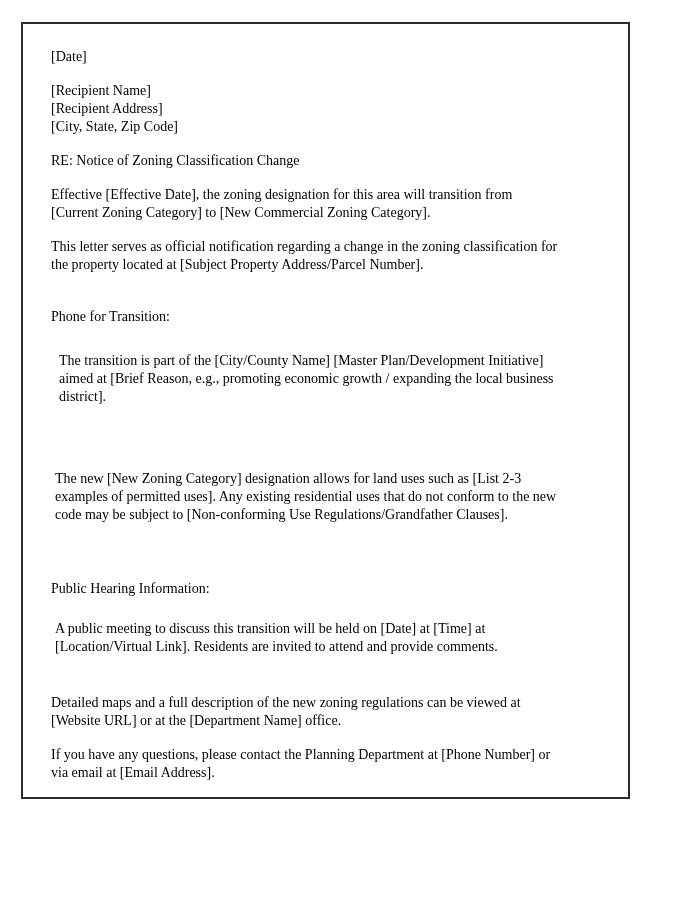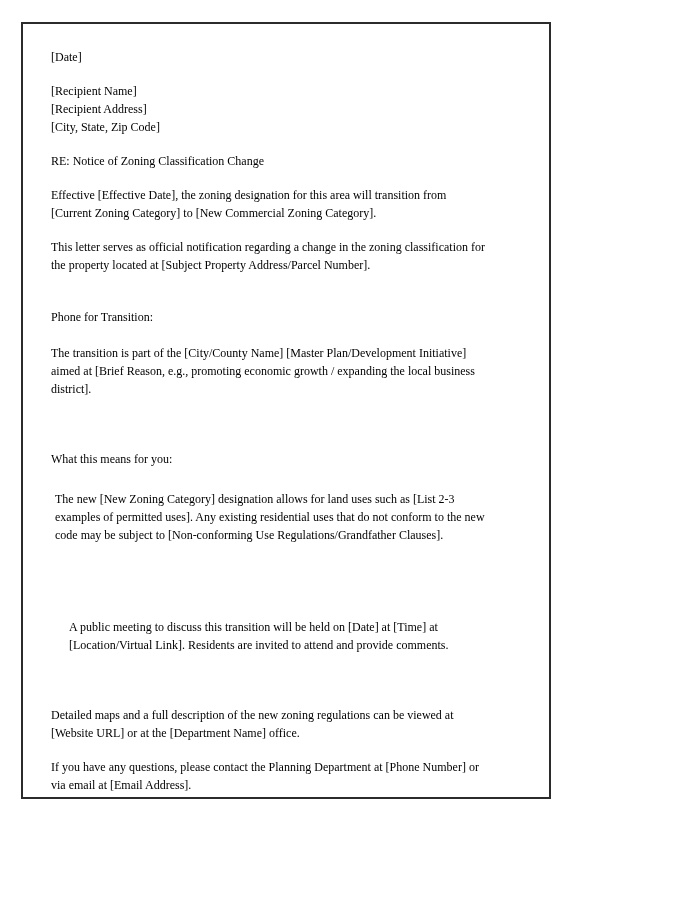--- a/index.html
+++ b/index.html
@@ -11,27 +11,27 @@
     height: 900px;
     background: #ffffff;
     font-family: "Liberation Serif", serif;
     color: #000000;
     position: relative;
   }
   .sheet {
     position: absolute;
     left: 21px;
     top: 22px;
-    width: 530px;
+    width: 609px;
     height: 777px;
     box-sizing: border-box;
     border: 2px solid #2b2b2b;
     background: #ffffff;
     padding: 24px 16px 0 28px;
-    font-size: 12px;
+    font-size: 14px;
     line-height: 18px;
     overflow: hidden;
   }
   .block {
     white-space: pre-line;
     margin: 0 0 16px 0;
   }
   .bold {
     font-weight: normal;
   }
@@ -51,34 +51,34 @@
 
 
   <div class="block">Effective [Effective Date], the zoning designation for this area will transition from
 [Current Zoning Category] to [New Commercial Zoning Category].</div>
 
   <div class="block">This letter serves as official notification regarding a change in the zoning classification for
 the property located at [Subject Property Address/Parcel Number].</div>
 
   <div class="block">
     <div class="bold">Phone for Transition:</div>
-    <div class="block" style="margin:0;">The transition is part of the [City/County Name] [Master Plan/Development Initiative]
+    <div class="block" style="margin:8px;">The transition is part of the [City/County Name] [Master Plan/Development Initiative]
 aimed at [Brief Reason, e.g., promoting economic growth / expanding the local business
 district].</div>
   </div>
 
   <div class="block">
-    <div class="bold">What this means for you:</div>
     <div class="block" style="margin:4px;">The new [New Zoning Category] designation allows for land uses such as [List 2-3
 examples of permitted uses]. Any existing residential uses that do not conform to the new
 code may be subject to [Non-conforming Use Regulations/Grandfather Clauses].</div>
   </div>
 
   <div class="block">
-    <div class="block" style="margin:18px;">A public meeting to discuss this transition will be held on [Date] at [Time] at
+    <div class="bold">Public Hearing Information:</div>
+    <div class="block" style="margin:4px;">A public meeting to discuss this transition will be held on [Date] at [Time] at
 [Location/Virtual Link]. Residents are invited to attend and provide comments.</div>
   </div>
 
   <div class="block">Detailed maps and a full description of the new zoning regulations can be viewed at
 [Website URL] or at the [Department Name] office.</div>
 
   <div class="block">If you have any questions, please contact the Planning Department at [Phone Number] or
 via email at [Email Address].</div>
 
 </div>

